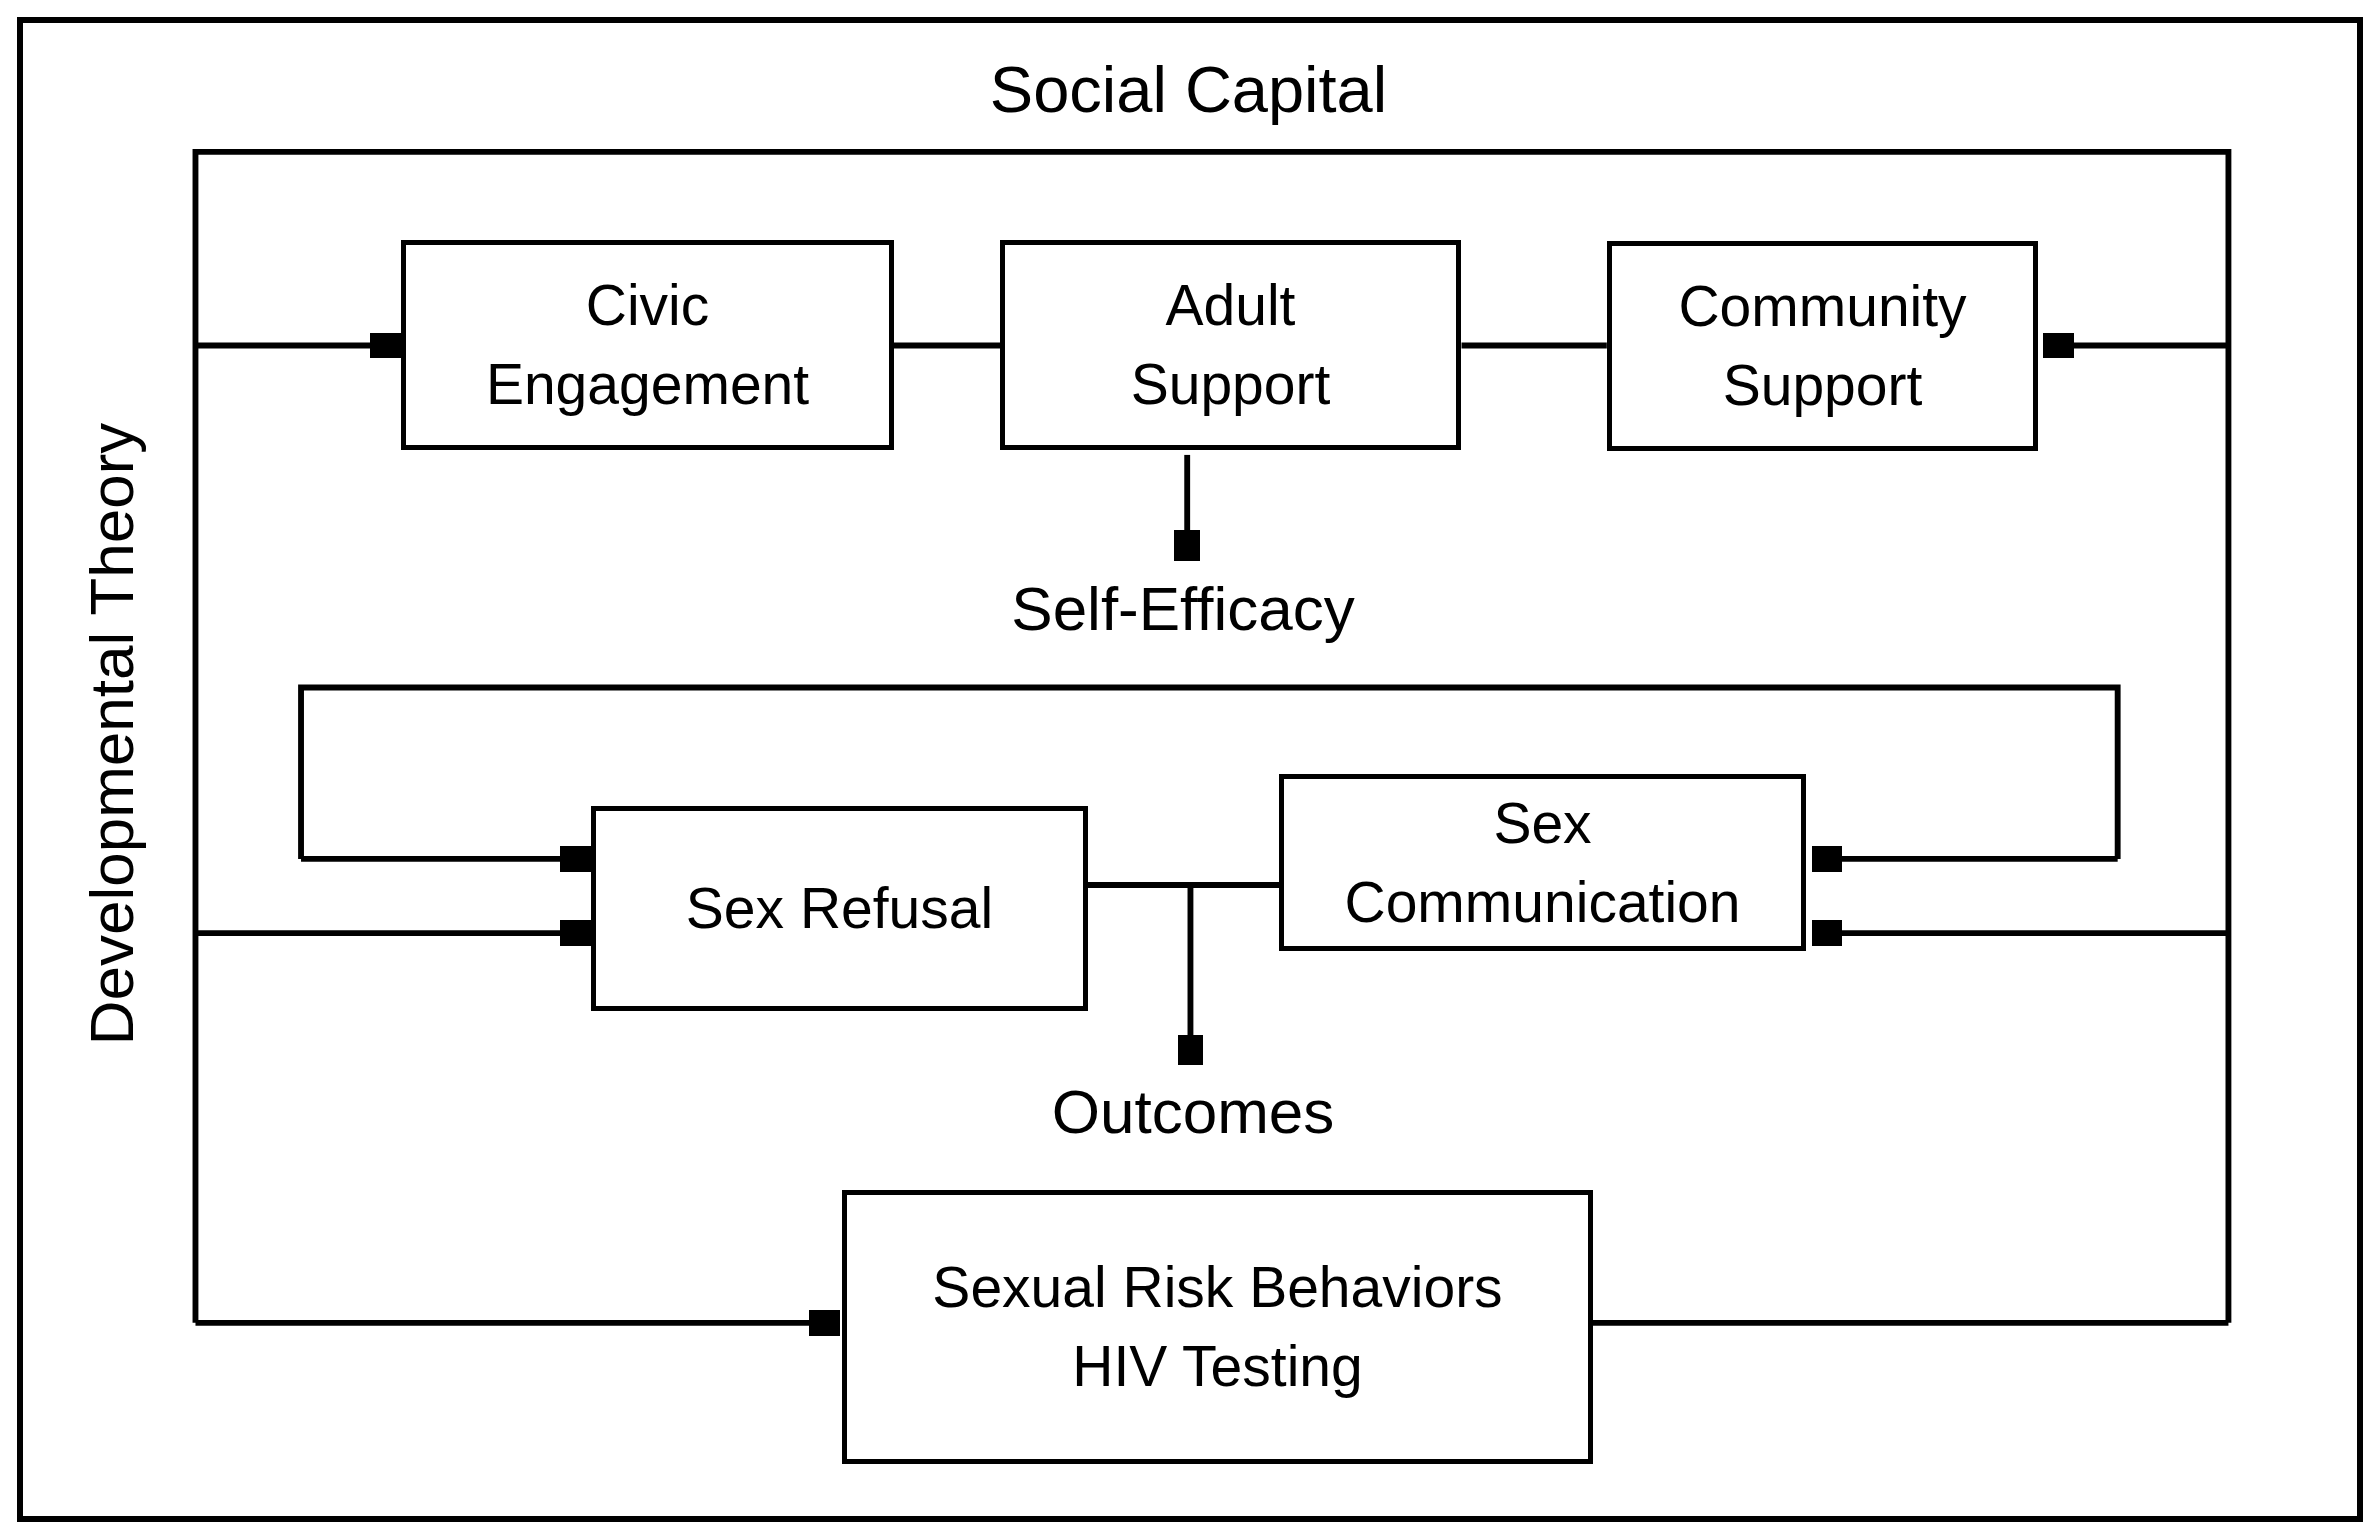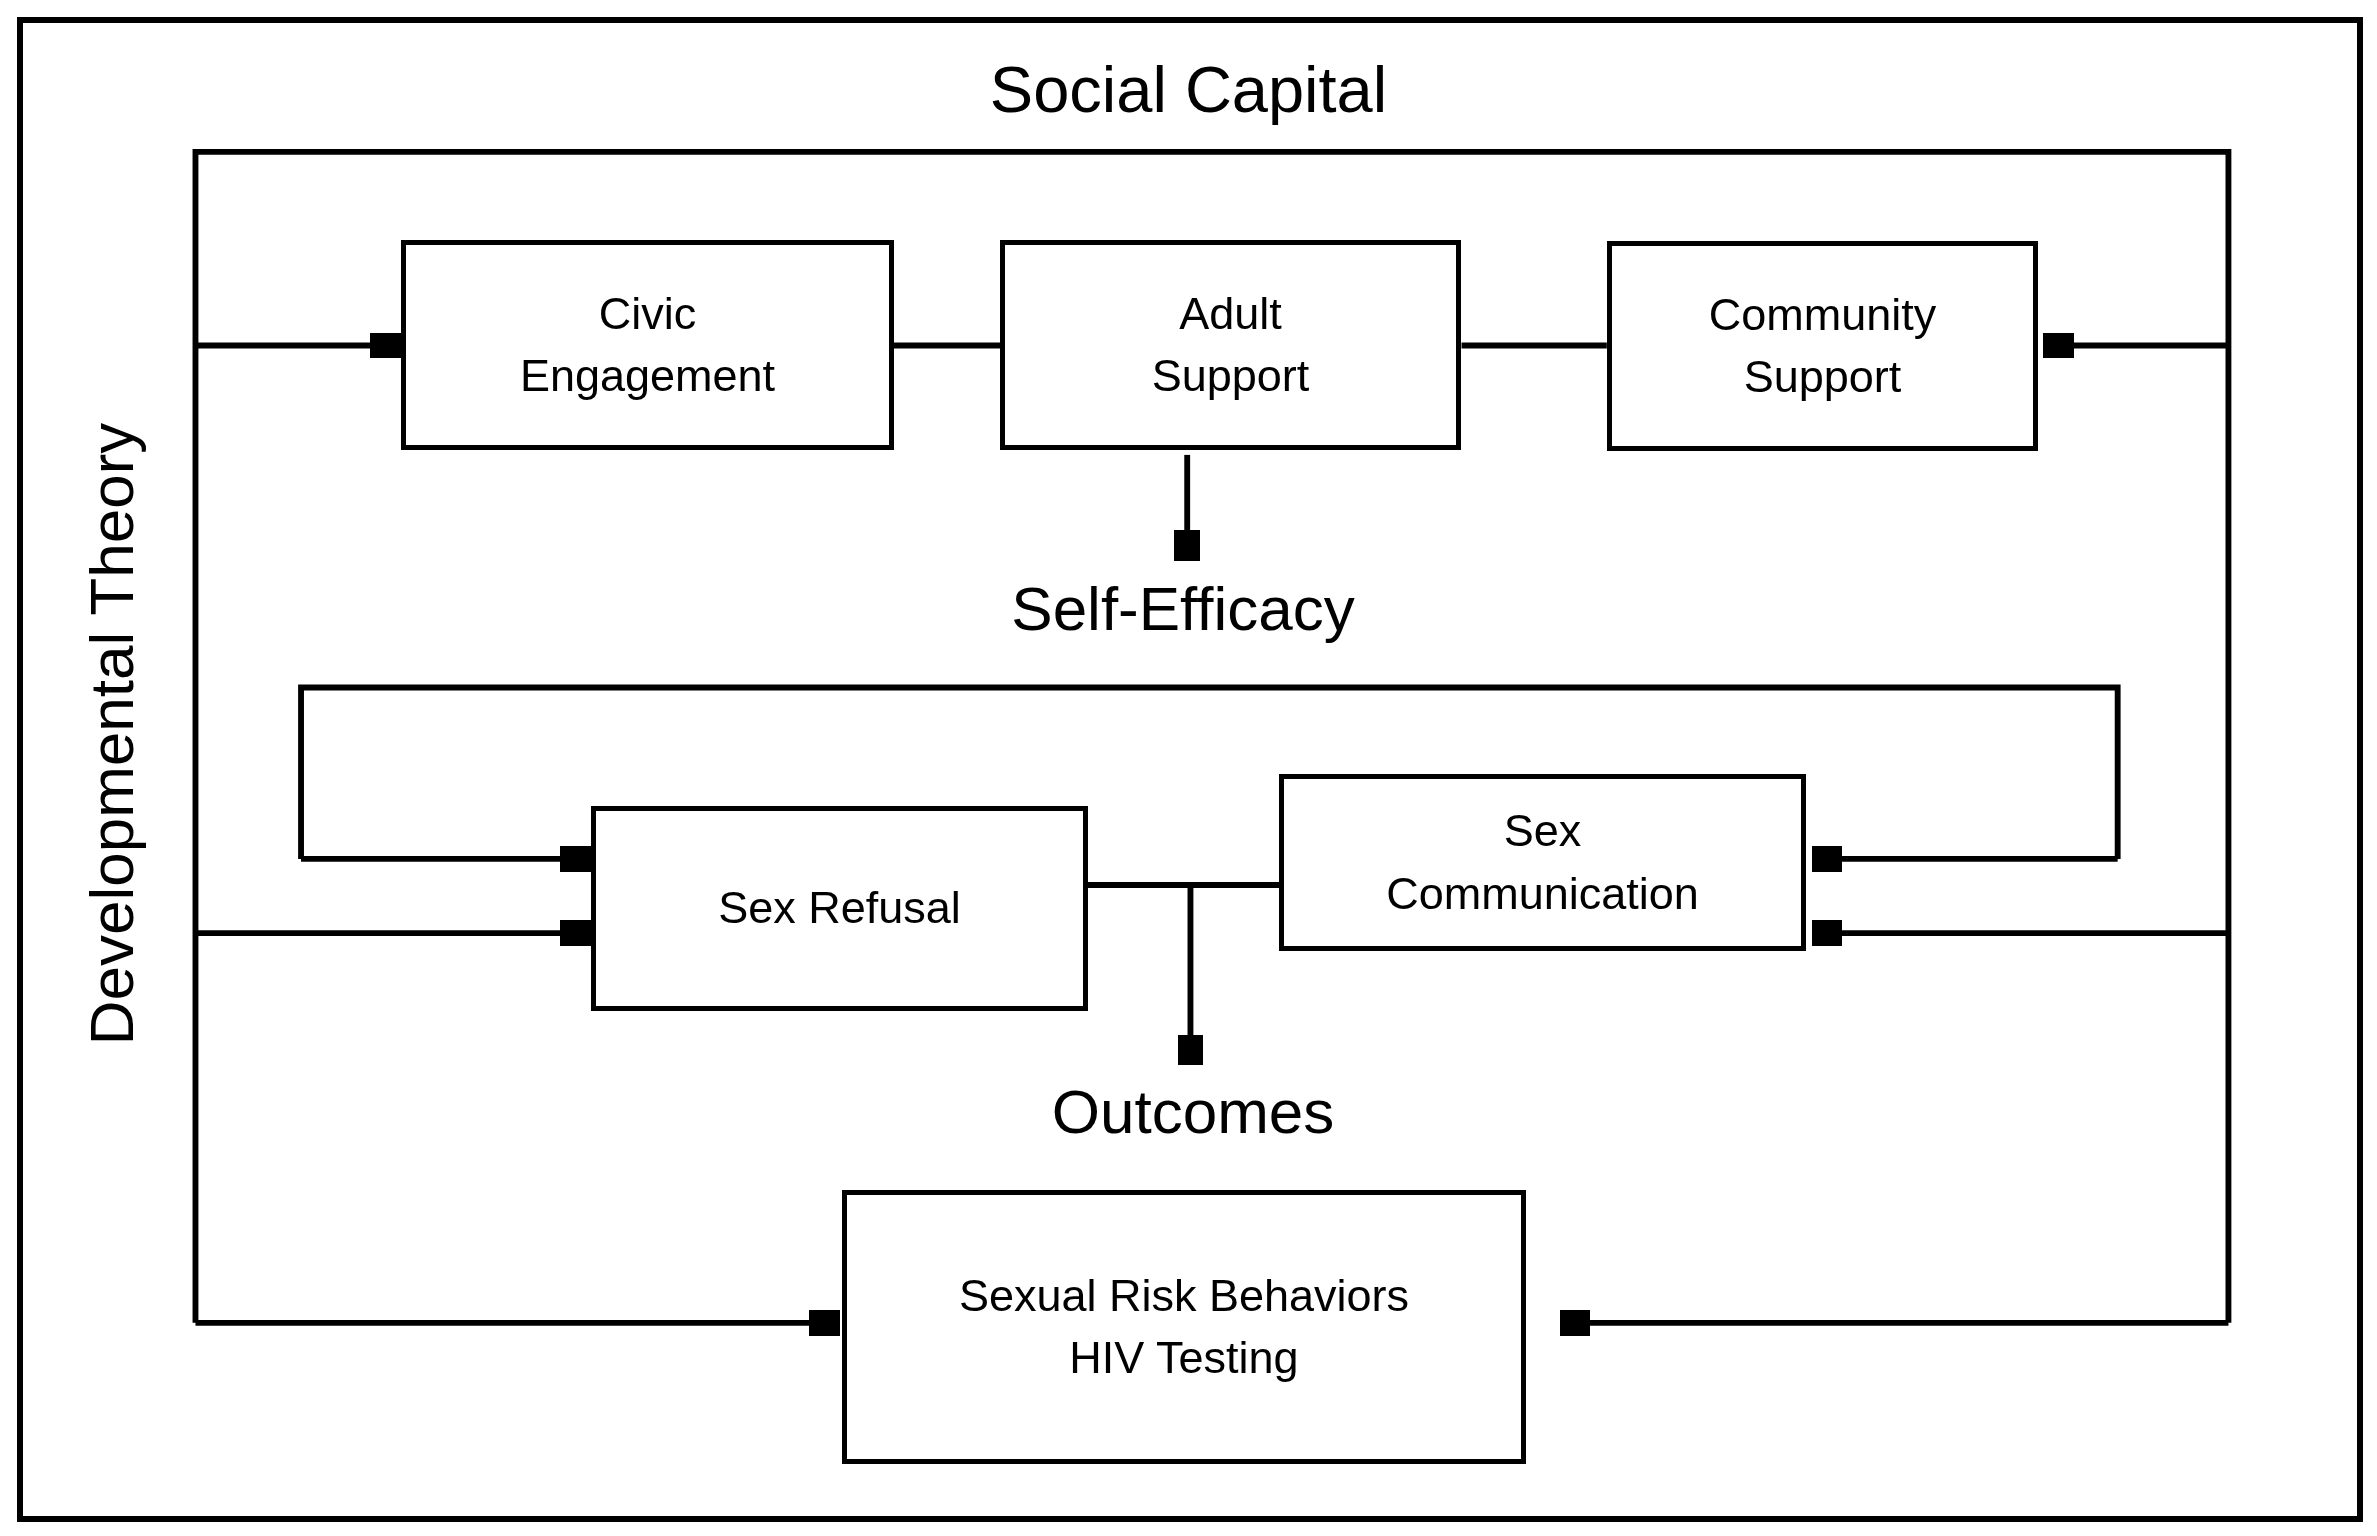--- a/index.html
+++ b/index.html
@@ -46,21 +46,21 @@
   .node-box {
     position: absolute;
     box-sizing: border-box;
     border: 5.9px solid #000000;
     background: #ffffff;
     display: flex;
     flex-direction: column;
     align-items: center;
     justify-content: center;
     text-align: center;
-    font-size: 45px;
+    font-size: 57px;
     line-height: 1.38;
   }
   .node-box span { display: block; white-space: nowrap; }
   svg.wires {
     position: absolute;
     left: 0; top: 0;
     width: 2377px; height: 1536px;
   }
   svg.wires path, svg.wires polyline, svg.wires line {
     stroke: #000000;
@@ -125,21 +125,21 @@
 
   <div class="node-box" style="left:591px; top:774px; width:497px; height:205px;margin-top:32px;">
     <span>Sex Refusal</span>
   </div>
 
   <div class="node-box" style="left:1279px; top:774px; width:527px; height:177px;">
     <span>Sex</span>
     <span>Communication</span>
   </div>
 
-  <div class="node-box" style="left:842px; top:1190px; width:684px; height:274px;">
+  <div class="node-box" style="left:842px; top:1190px; width:751px; height:274px;">
     <span>Sexual Risk Behaviors</span>
     <span>HIV Testing</span>
   </div>
 
   <div class="float-label" style="left:1193px; top:1112px;">Outcomes</div>
 
   <div class="float-label" style="left:1183px; top:609px;">Self-Efficacy</div>
 
 </div>
 

